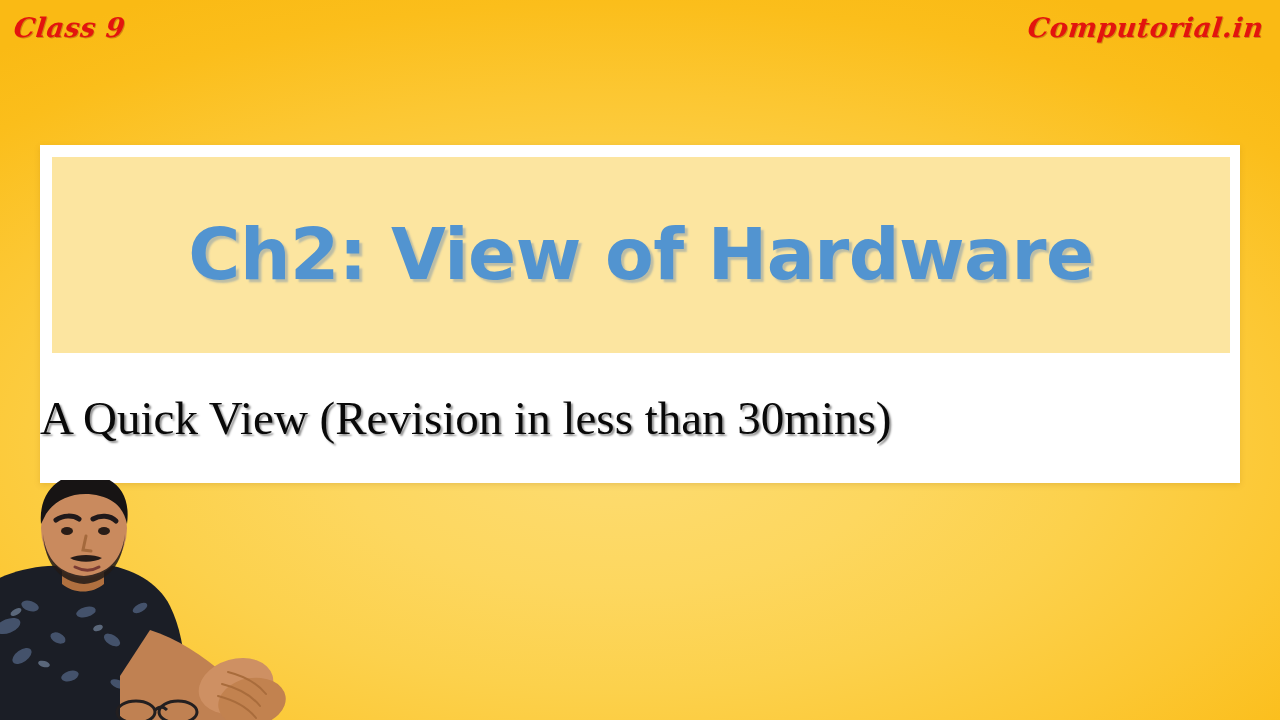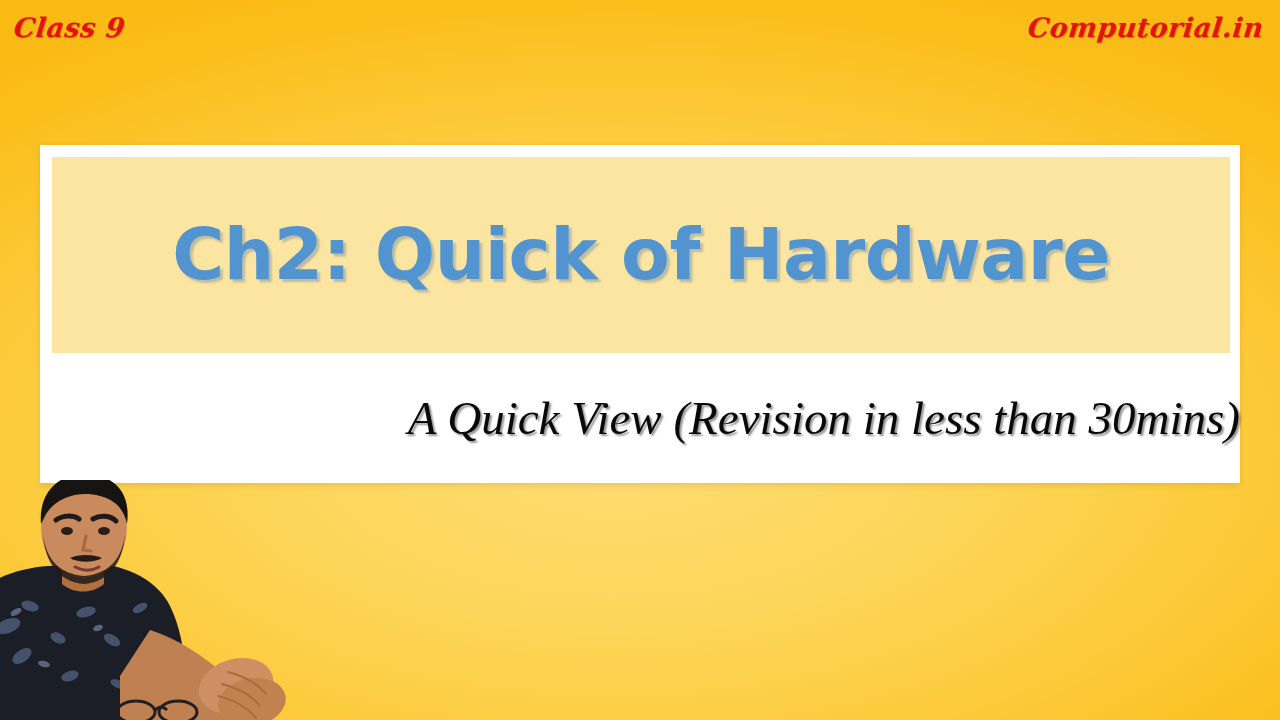--- a/index.html
+++ b/index.html
@@ -86,22 +86,21 @@
 
   #subtitle-area {
     position: absolute;
     left: 0px;
     top: 208px;
     width: 1200px;
     height: 130px;
     background: #FFFFFF;
     display: flex;
     align-items: center;
-    justify-content: flex-end;
-    font-style: italic;
+    justify-content: flex-start;
   }
 
   #subtitle-text {
     font-family: "Liberation Serif", "DejaVu Serif", serif;
     font-size: 47px;
     color: #090909;
     white-space: nowrap;
     text-shadow: 2px 2px 2px rgba(0,0,0,0.42);
   }
 
@@ -122,21 +121,21 @@
 
 <div id="slide">
 
   <div class="watermark" id="wm-class">Class 9</div>
 
   <div class="watermark" id="wm-site">Computorial.in</div>
 
   <div id="title-card">
 
     <div id="title-panel">
-      <div id="title-text">Ch2: Quick of Hardware</div>
+      <div id="title-text">Ch2: View of Hardware</div>
     </div>
 
     <div id="subtitle-area">
       <div id="subtitle-text">A Quick View (Revision in less than 30mins)</div>
     </div>
 
   </div>
 
   <div id="presenter">
     <svg width="300" height="240" viewBox="0 0 300 240">

